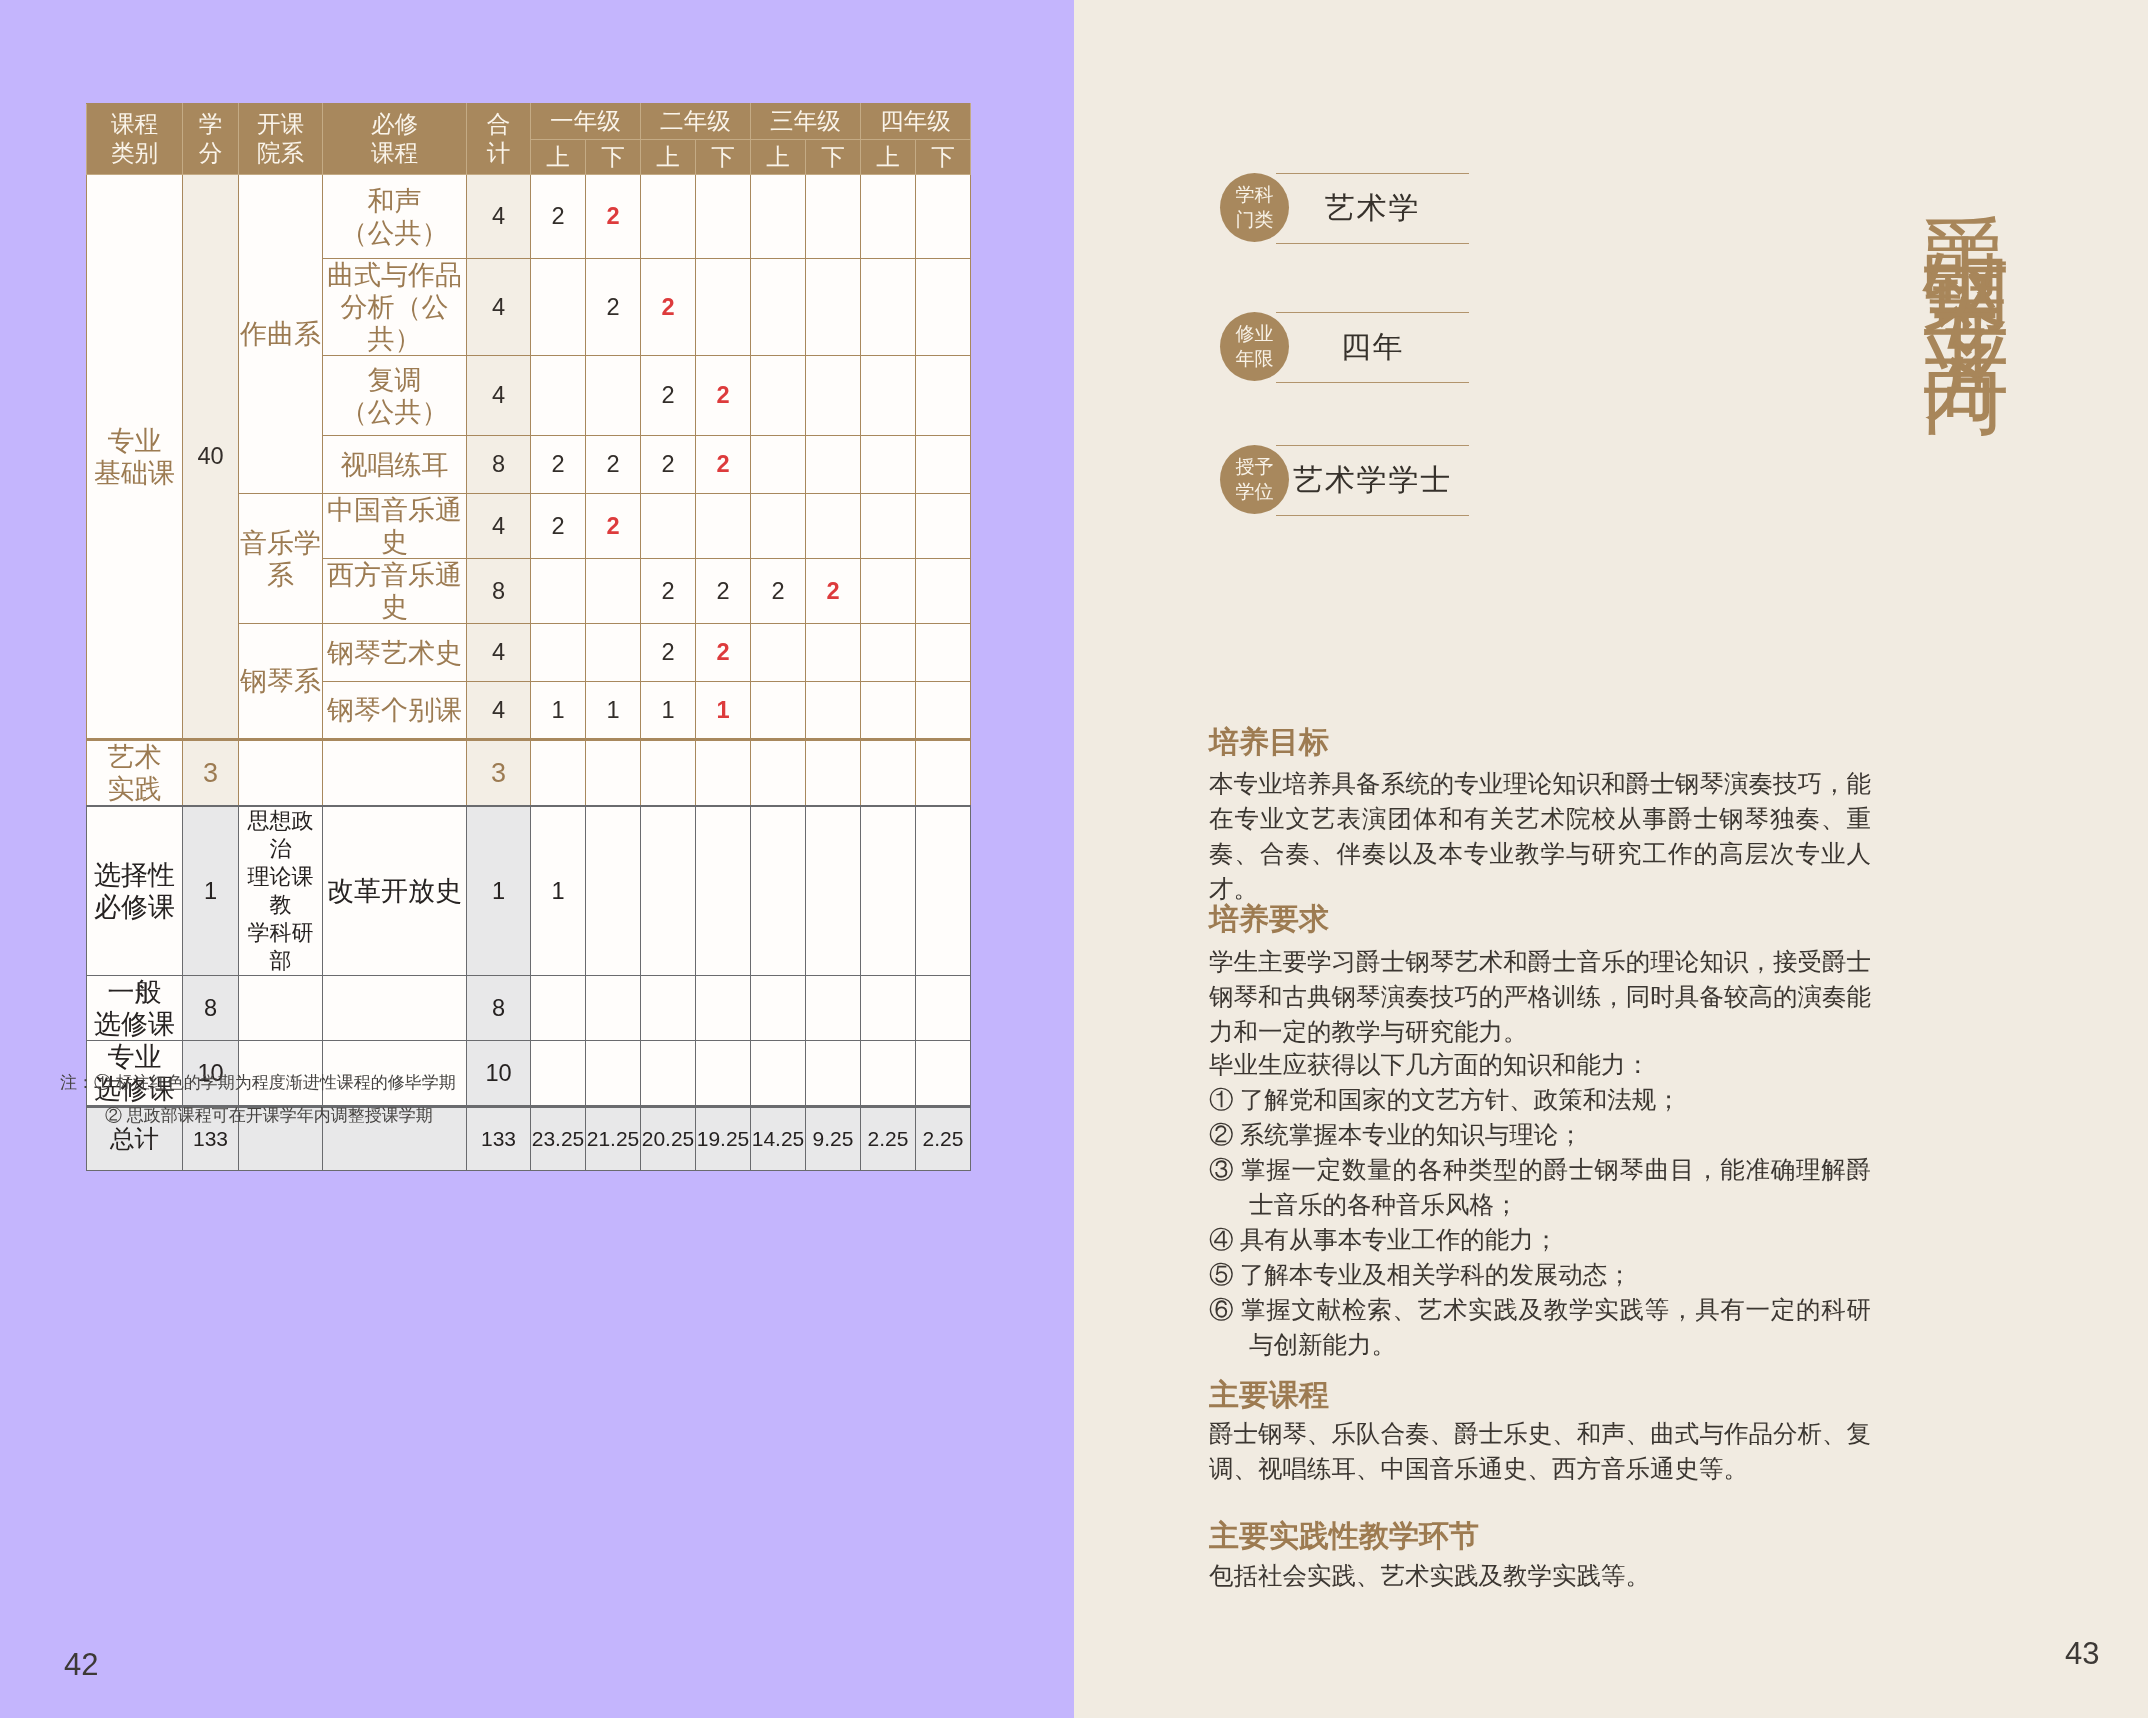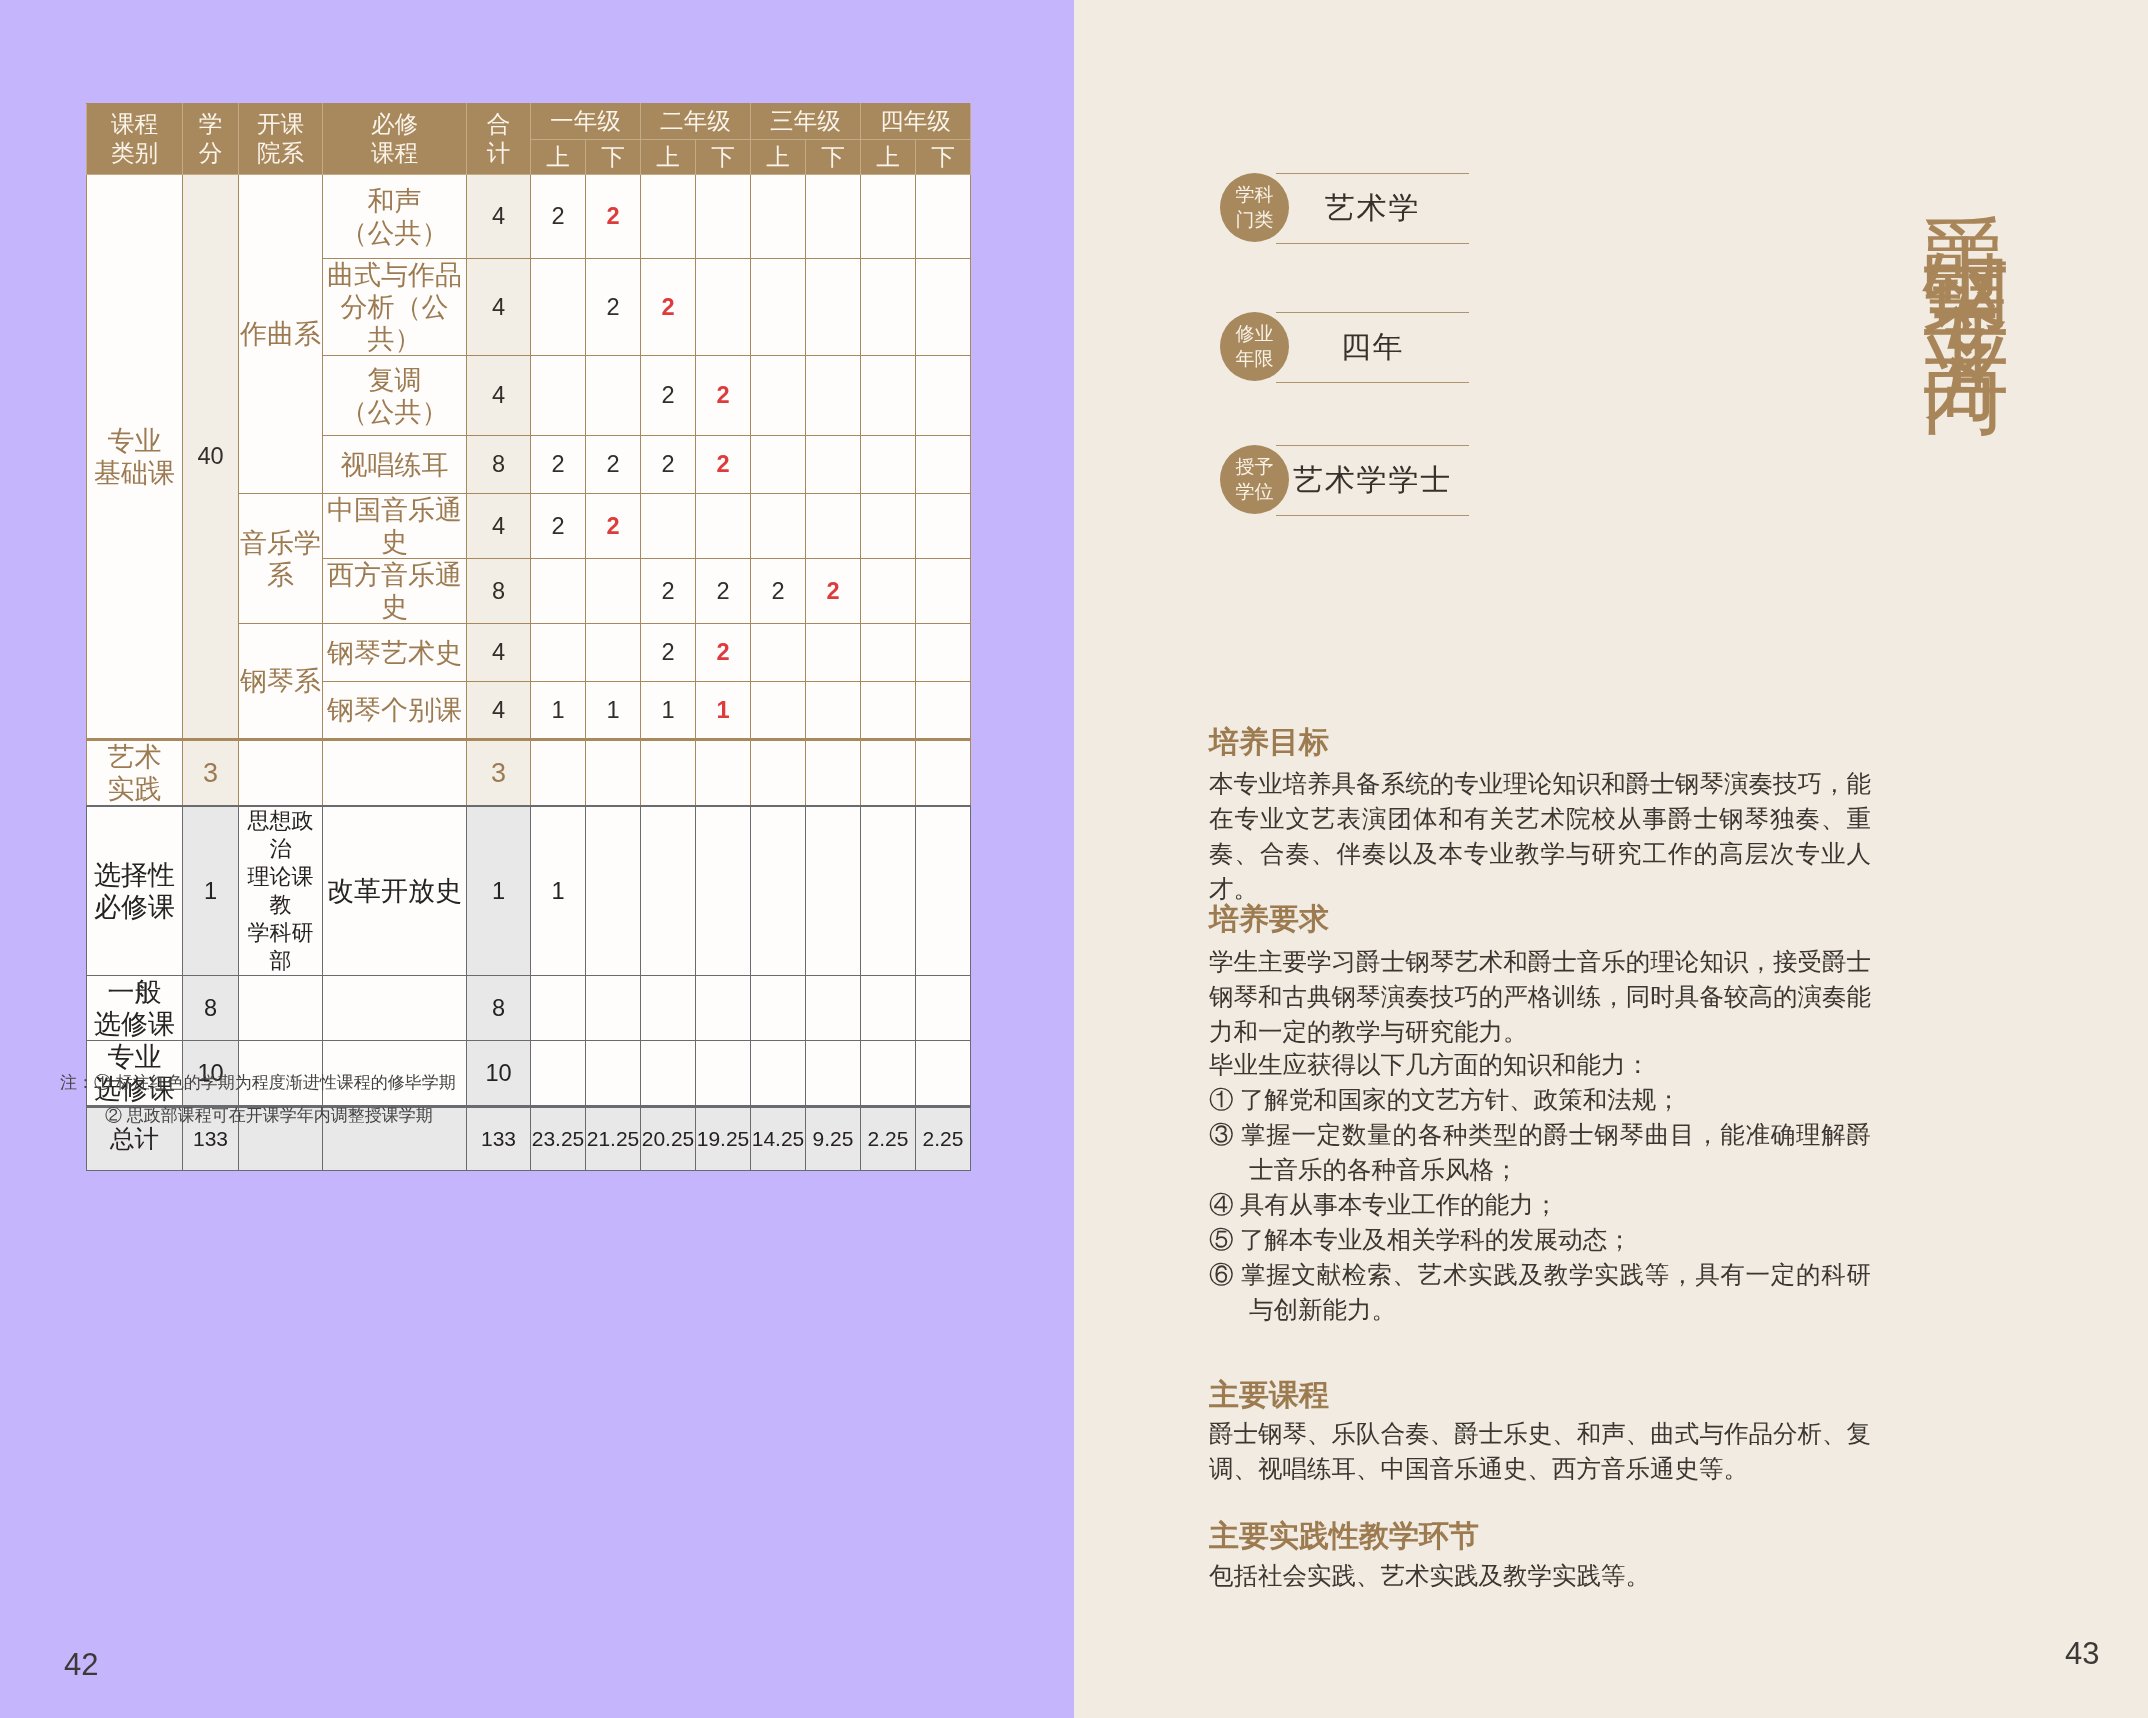--- a/index.html
+++ b/index.html
@@ -323,20 +323,21 @@
     </div>
 
     <div class="sech h-obj">培养目标</div>
     <p class="bodyp p-obj">本专业培养具备系统的专业理论知识和爵士钢琴演奏技巧，能在专业文艺表演团体和有关艺术院校从事爵士钢琴独奏、重奏、合奏、伴奏以及本专业教学与研究工作的高层次专业人才。</p>
 
     <div class="sech h-req">培养要求</div>
     <p class="bodyp p-lead">毕业生应获得以下几方面的知识和能力：</p>
     <p class="bodyp p-req">学生主要学习爵士钢琴艺术和爵士音乐的理论知识，接受爵士钢琴和古典钢琴演奏技巧的严格训练，同时具备较高的演奏能力和一定的教学与研究能力。</p>
     <ul class="req-list">
       <li>① 了解党和国家的文艺方针、政策和法规；</li>
+      <li>② 系统掌握本专业的知识与理论；</li>
       <li>③ 掌握一定数量的各种类型的爵士钢琴曲目，能准确理解爵士音乐的各种音乐风格；</li>
       <li>④ 具有从事本专业工作的能力；</li>
       <li>⑤ 了解本专业及相关学科的发展动态；</li>
       <li>⑥ 掌握文献检索、艺术实践及教学实践等，具有一定的科研与创新能力。</li>
     </ul>
 
     <div class="sech h-crs">主要课程</div>
     <p class="bodyp p-crs">爵士钢琴、乐队合奏、爵士乐史、和声、曲式与作品分析、复调、视唱练耳、中国音乐通史、西方音乐通史等。</p>
 
     <div class="sech h-pra">主要实践性教学环节</div>

